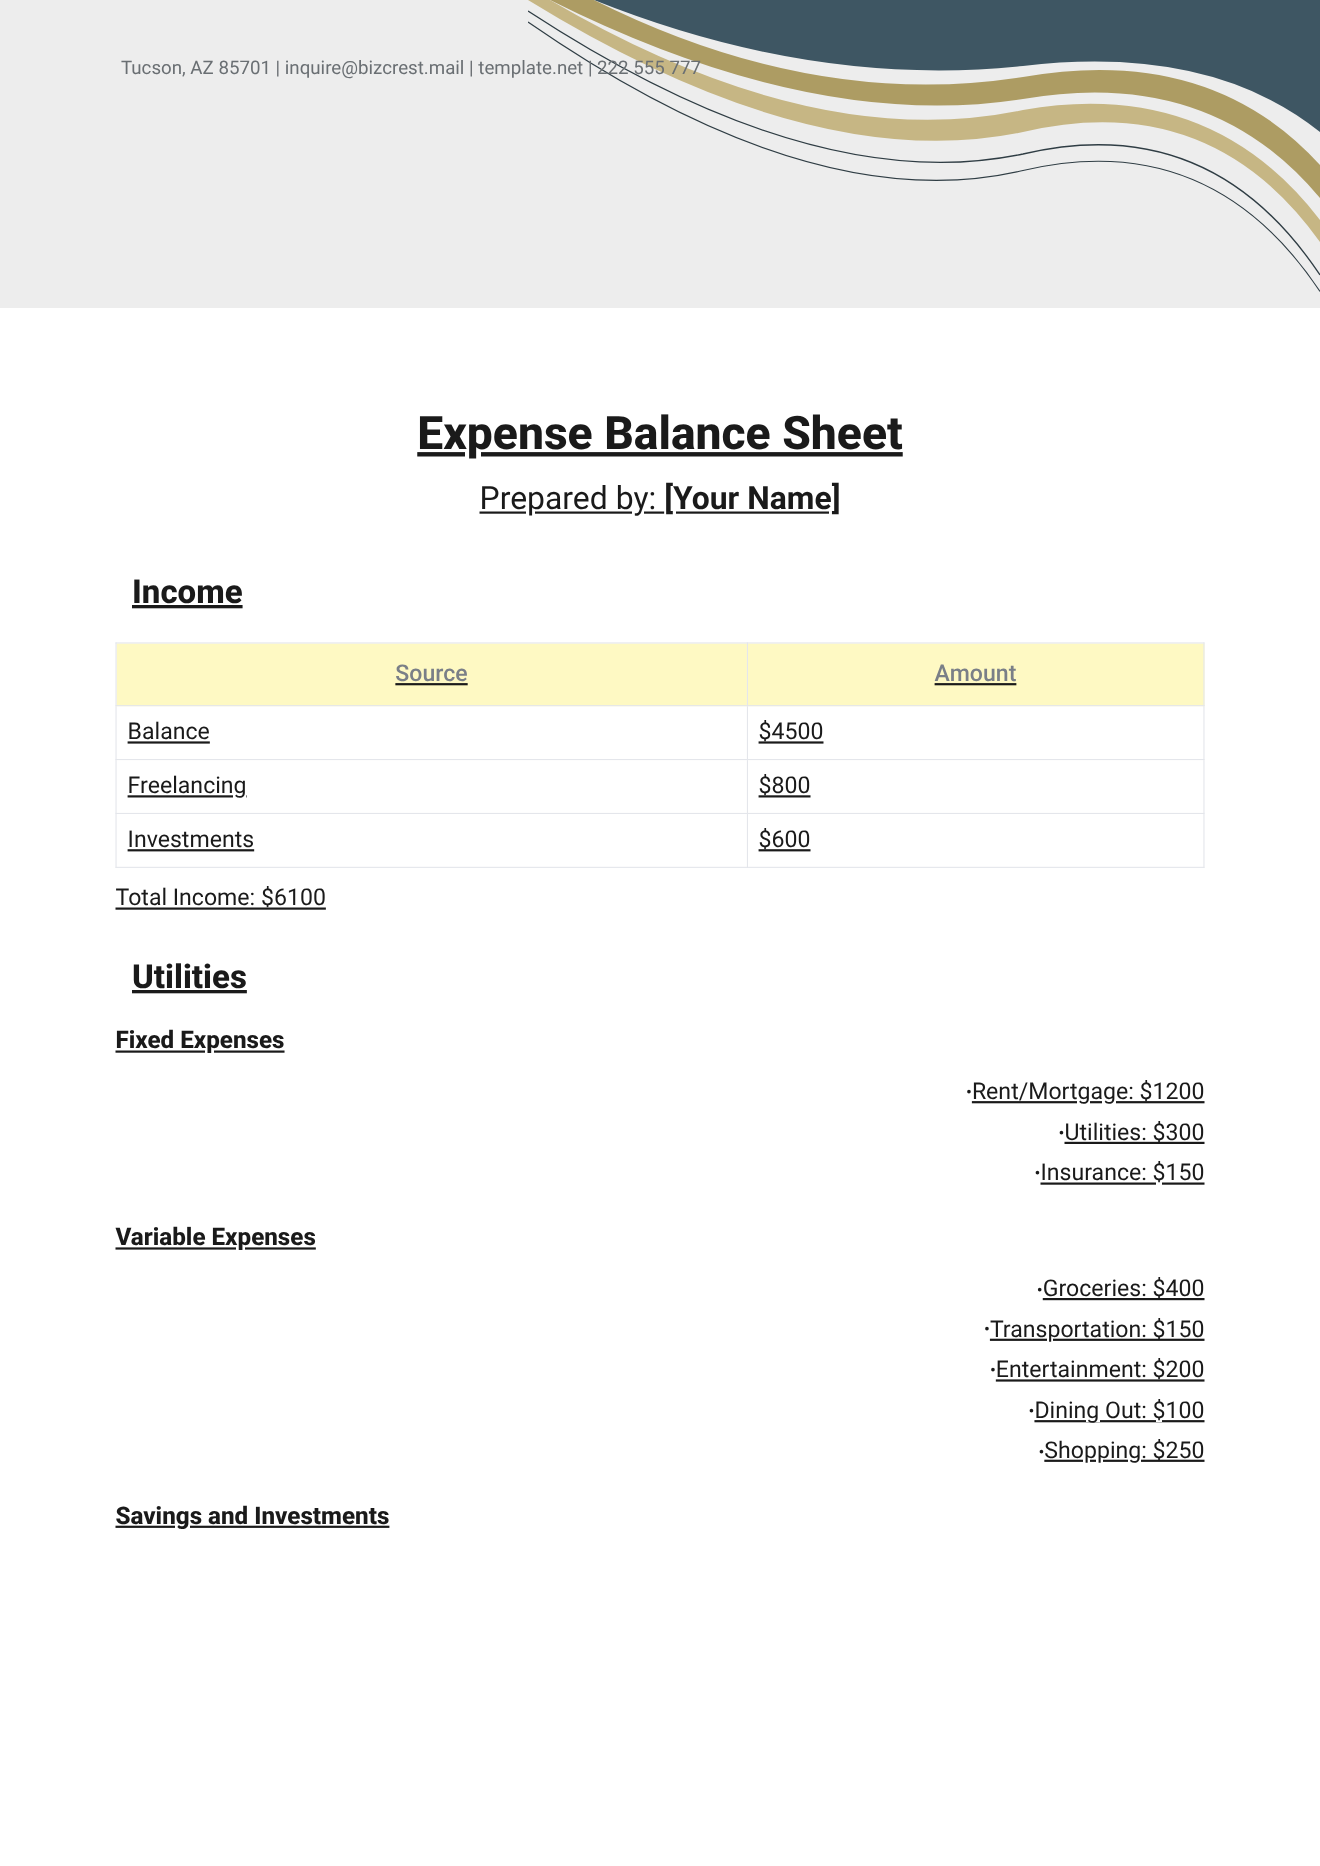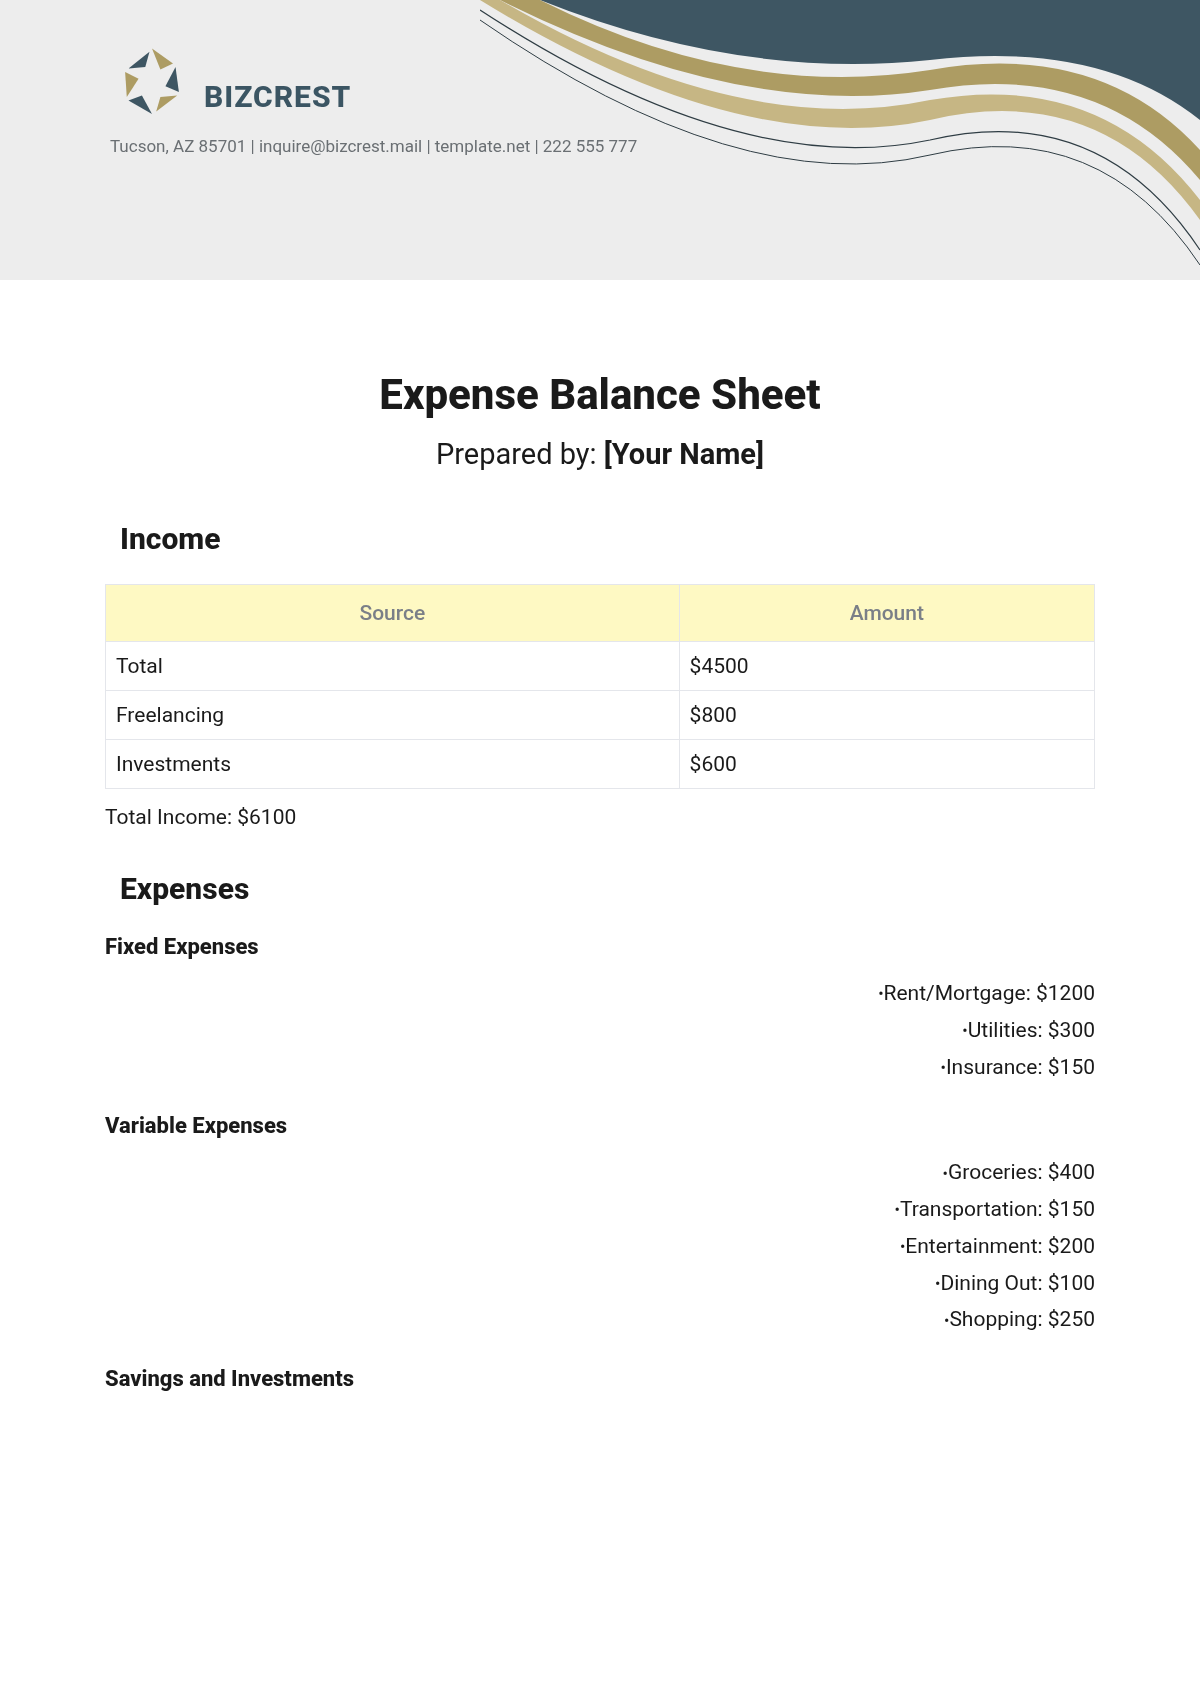--- a/index.html
+++ b/index.html
@@ -38,20 +38,21 @@
     color: #3b5563;
     margin-top: 28px;
   }
   .contact-line {
     margin-top: 12px;
     font-size: 17px;
     color: #6a6f73;
   }
   .content {
     padding: 90px 105px 40px 105px;
+    text-decoration: underline;
   }
   h1.title {
     text-align: center;
     font-size: 42px;
     font-weight: 800;
     color: #1a1a1a;
     margin-bottom: 18px;
   }
   .prepared {
     text-align: center;
@@ -123,69 +124,56 @@
 
 <div class="header-band">
   <svg class="decor" viewBox="0 0 720 280" preserveAspectRatio="none">
     <path d="M60 0 Q 260 80 450 60 Q 620 40 720 120 L720 0 Z" fill="#3e5663"></path>
     <path d="M20 0 Q 260 120 450 90 Q 620 60 720 180 L720 150 Q 620 40 450 70 Q 260 100 60 0 Z" fill="#ad9c63"></path>
     <path d="M0 0 Q 260 160 450 120 Q 620 80 720 220 L720 200 Q 620 70 450 100 Q 260 140 20 0 Z" fill="#c6b684"></path>
     <path d="M0 10 Q 260 180 450 140 Q 620 100 720 250" fill="none" stroke="#2f3d44" stroke-width="1.2"></path>
     <path d="M0 20 Q 260 200 450 155 Q 620 115 720 265" fill="none" stroke="#2f3d44" stroke-width="1"></path>
   </svg>
   <div class="logo-block">
-    <div class="logo-row">
-      <svg width="84" height="84" viewBox="0 0 100 100">
-        <g stroke-linejoin="round" fill="none">
-          <path d="M50 10 L75 28 L60 35 Z" fill="#ad9c63"></path>
-          <path d="M78 32 L82 62 L66 55 Z" fill="#3e5663"></path>
-          <path d="M80 66 L55 85 L60 68 Z" fill="#ad9c63"></path>
-          <path d="M50 88 L22 72 L38 66 Z" fill="#3e5663"></path>
-          <path d="M20 68 L18 38 L34 46 Z" fill="#ad9c63"></path>
-          <path d="M22 34 L47 14 L42 32 Z" fill="#3e5663"></path>
-        </g>
-      </svg>
-      <div class="brand">BIZCREST</div>
-    </div>
     <div class="contact-line">Tucson, AZ 85701 | inquire@bizcrest.mail | template.net | 222 555 777</div>
   </div>
 </div>
 
 <div class="content">
   <h1 class="title">Expense Balance Sheet</h1>
   <div class="prepared">
     <span>Prepared by: </span><span class="val">[Your Name]</span>
   </div>
 
   <h2 class="section">Income</h2>
   <table class="income">
     <thead>
       <tr>
         <th>Source</th>
         <th>Amount</th>
       </tr>
     </thead>
     <tbody>
       <tr>
-        <td>Total</td>
+        <td>Balance</td>
         <td>$4500</td>
       </tr>
       <tr>
         <td>Freelancing</td>
         <td>$800</td>
       </tr>
       <tr>
         <td>Investments</td>
         <td>$600</td>
       </tr>
     </tbody>
   </table>
   <div class="total-income">Total Income: $6100</div>
 
-  <h2 class="section">Expenses</h2>
+  <h2 class="section">Utilities</h2>
 
   <h3 class="sub">Fixed Expenses</h3>
   <ul class="items">
     <li>Rent/Mortgage: $1200</li>
     <li>Utilities: $300</li>
     <li>Insurance: $150</li>
   </ul>
 
   <h3 class="sub">Variable Expenses</h3>
   <ul class="items">

